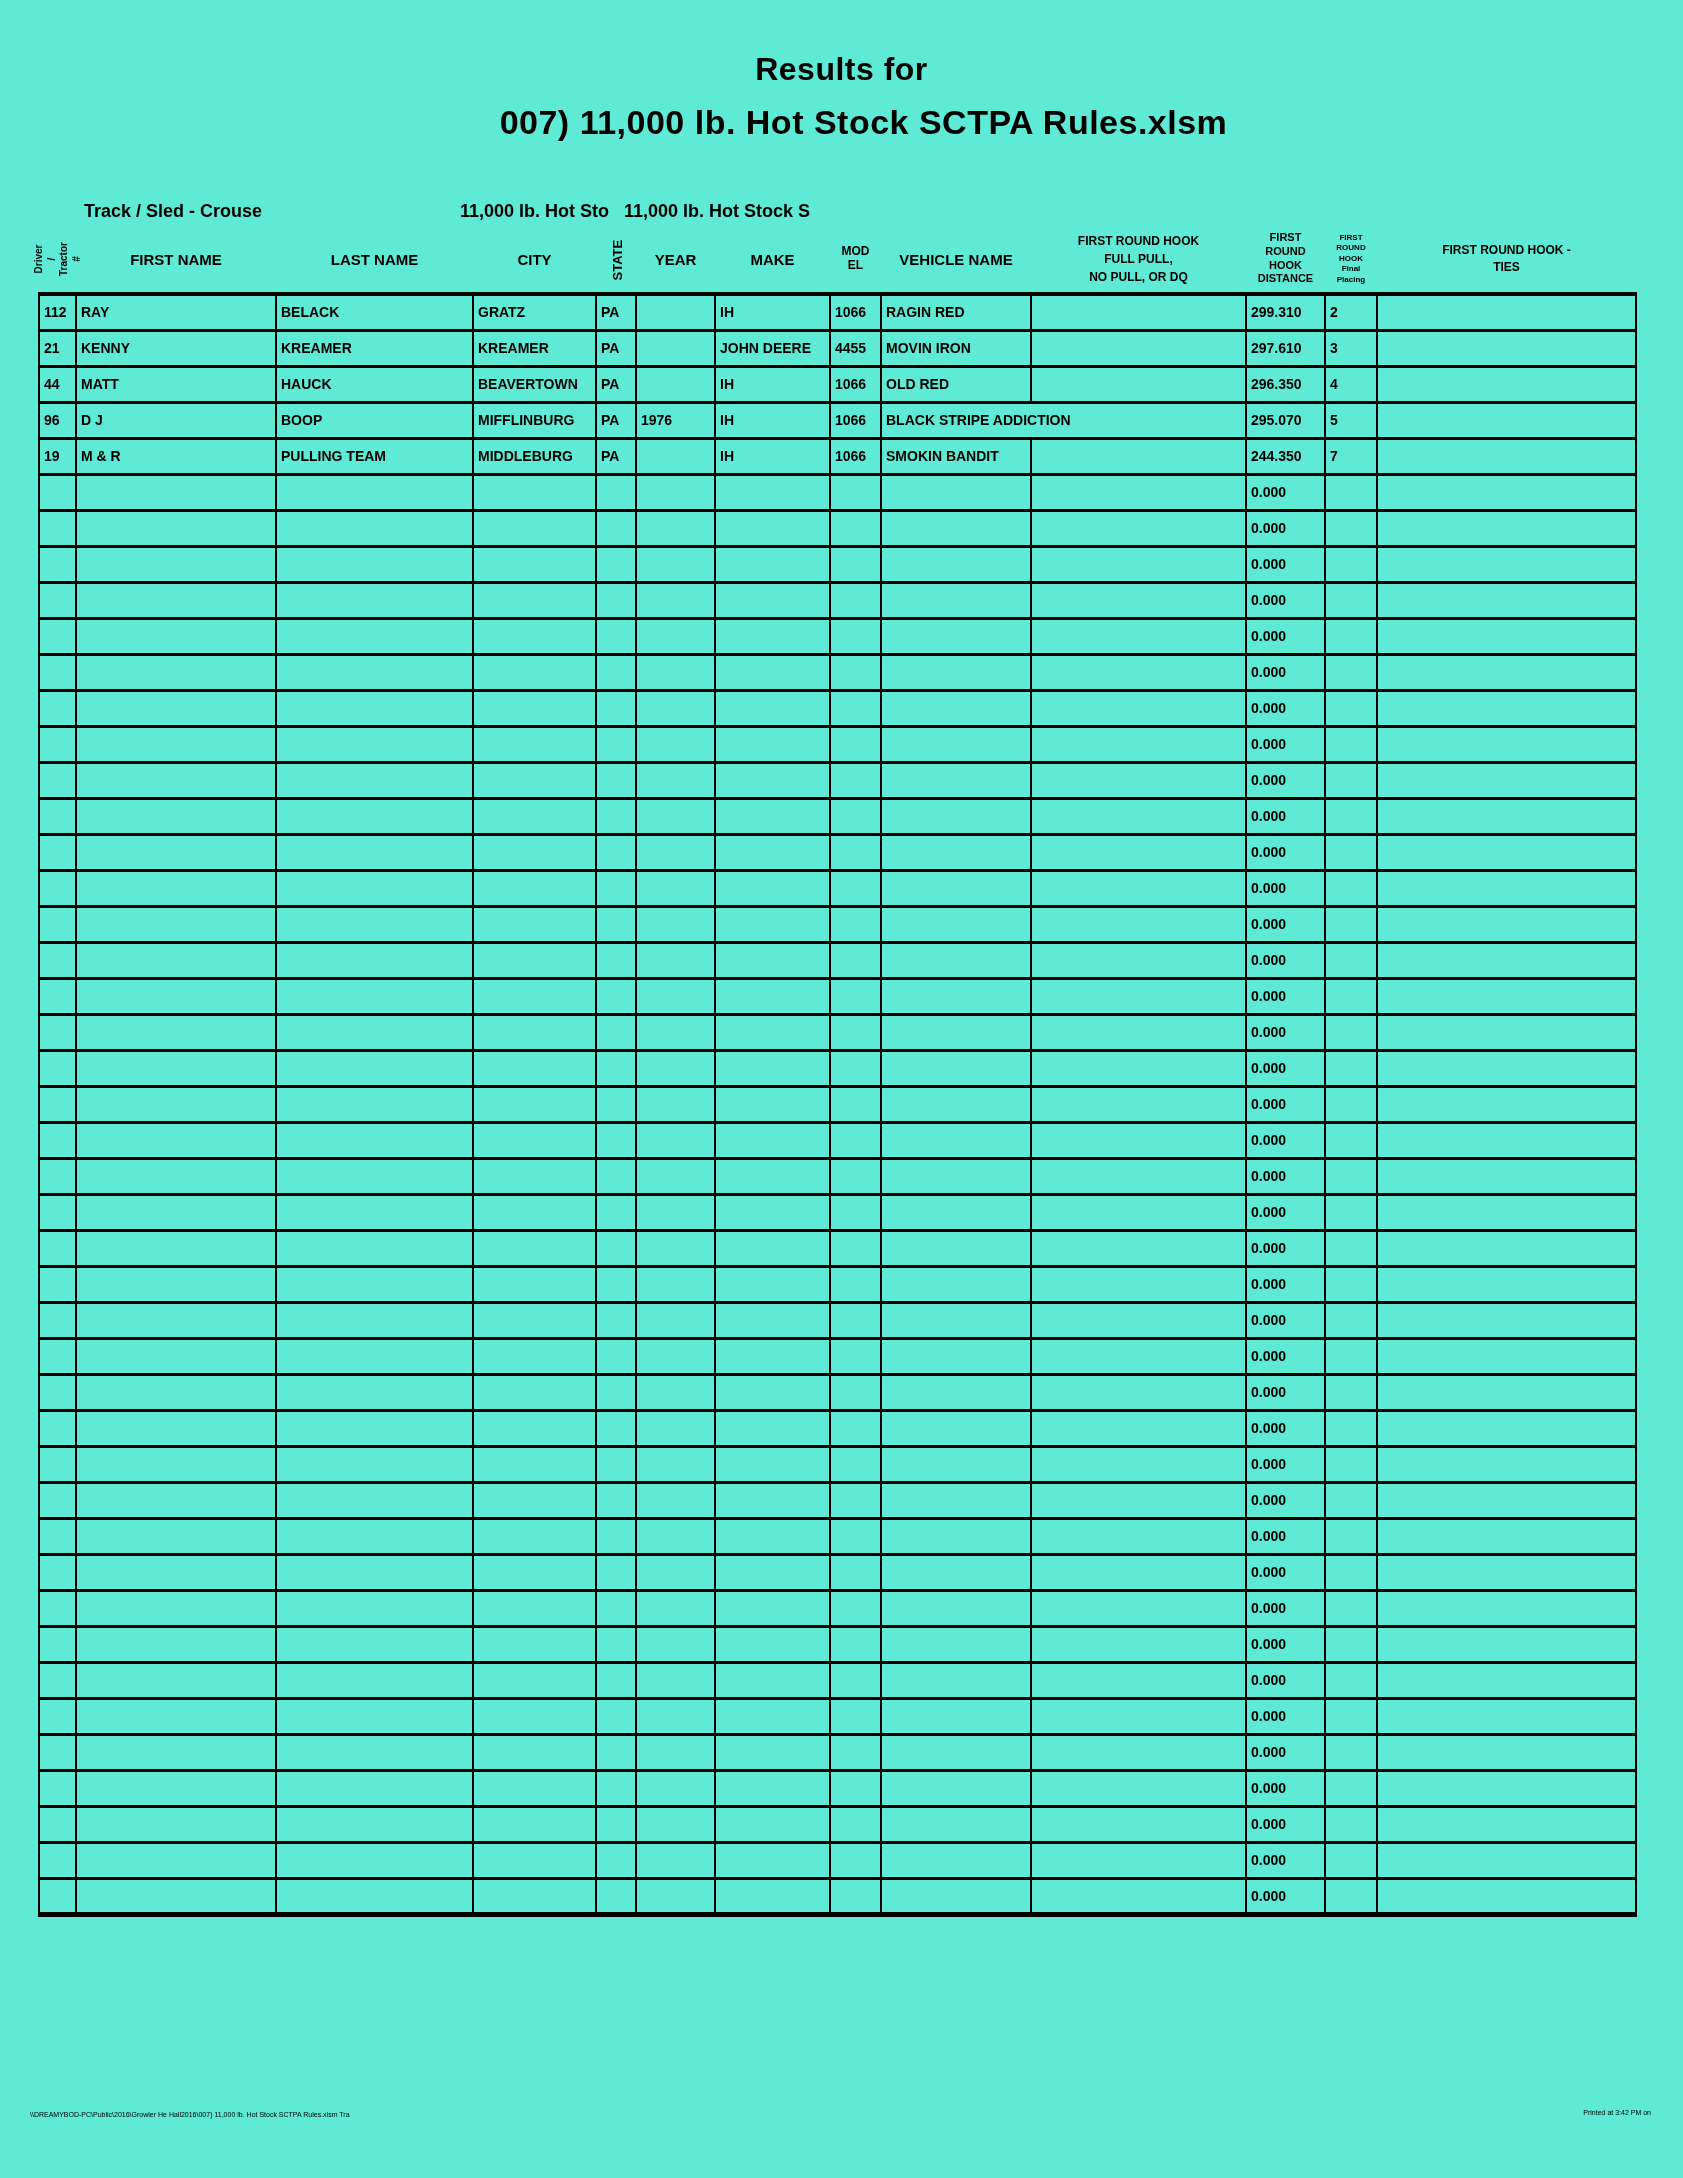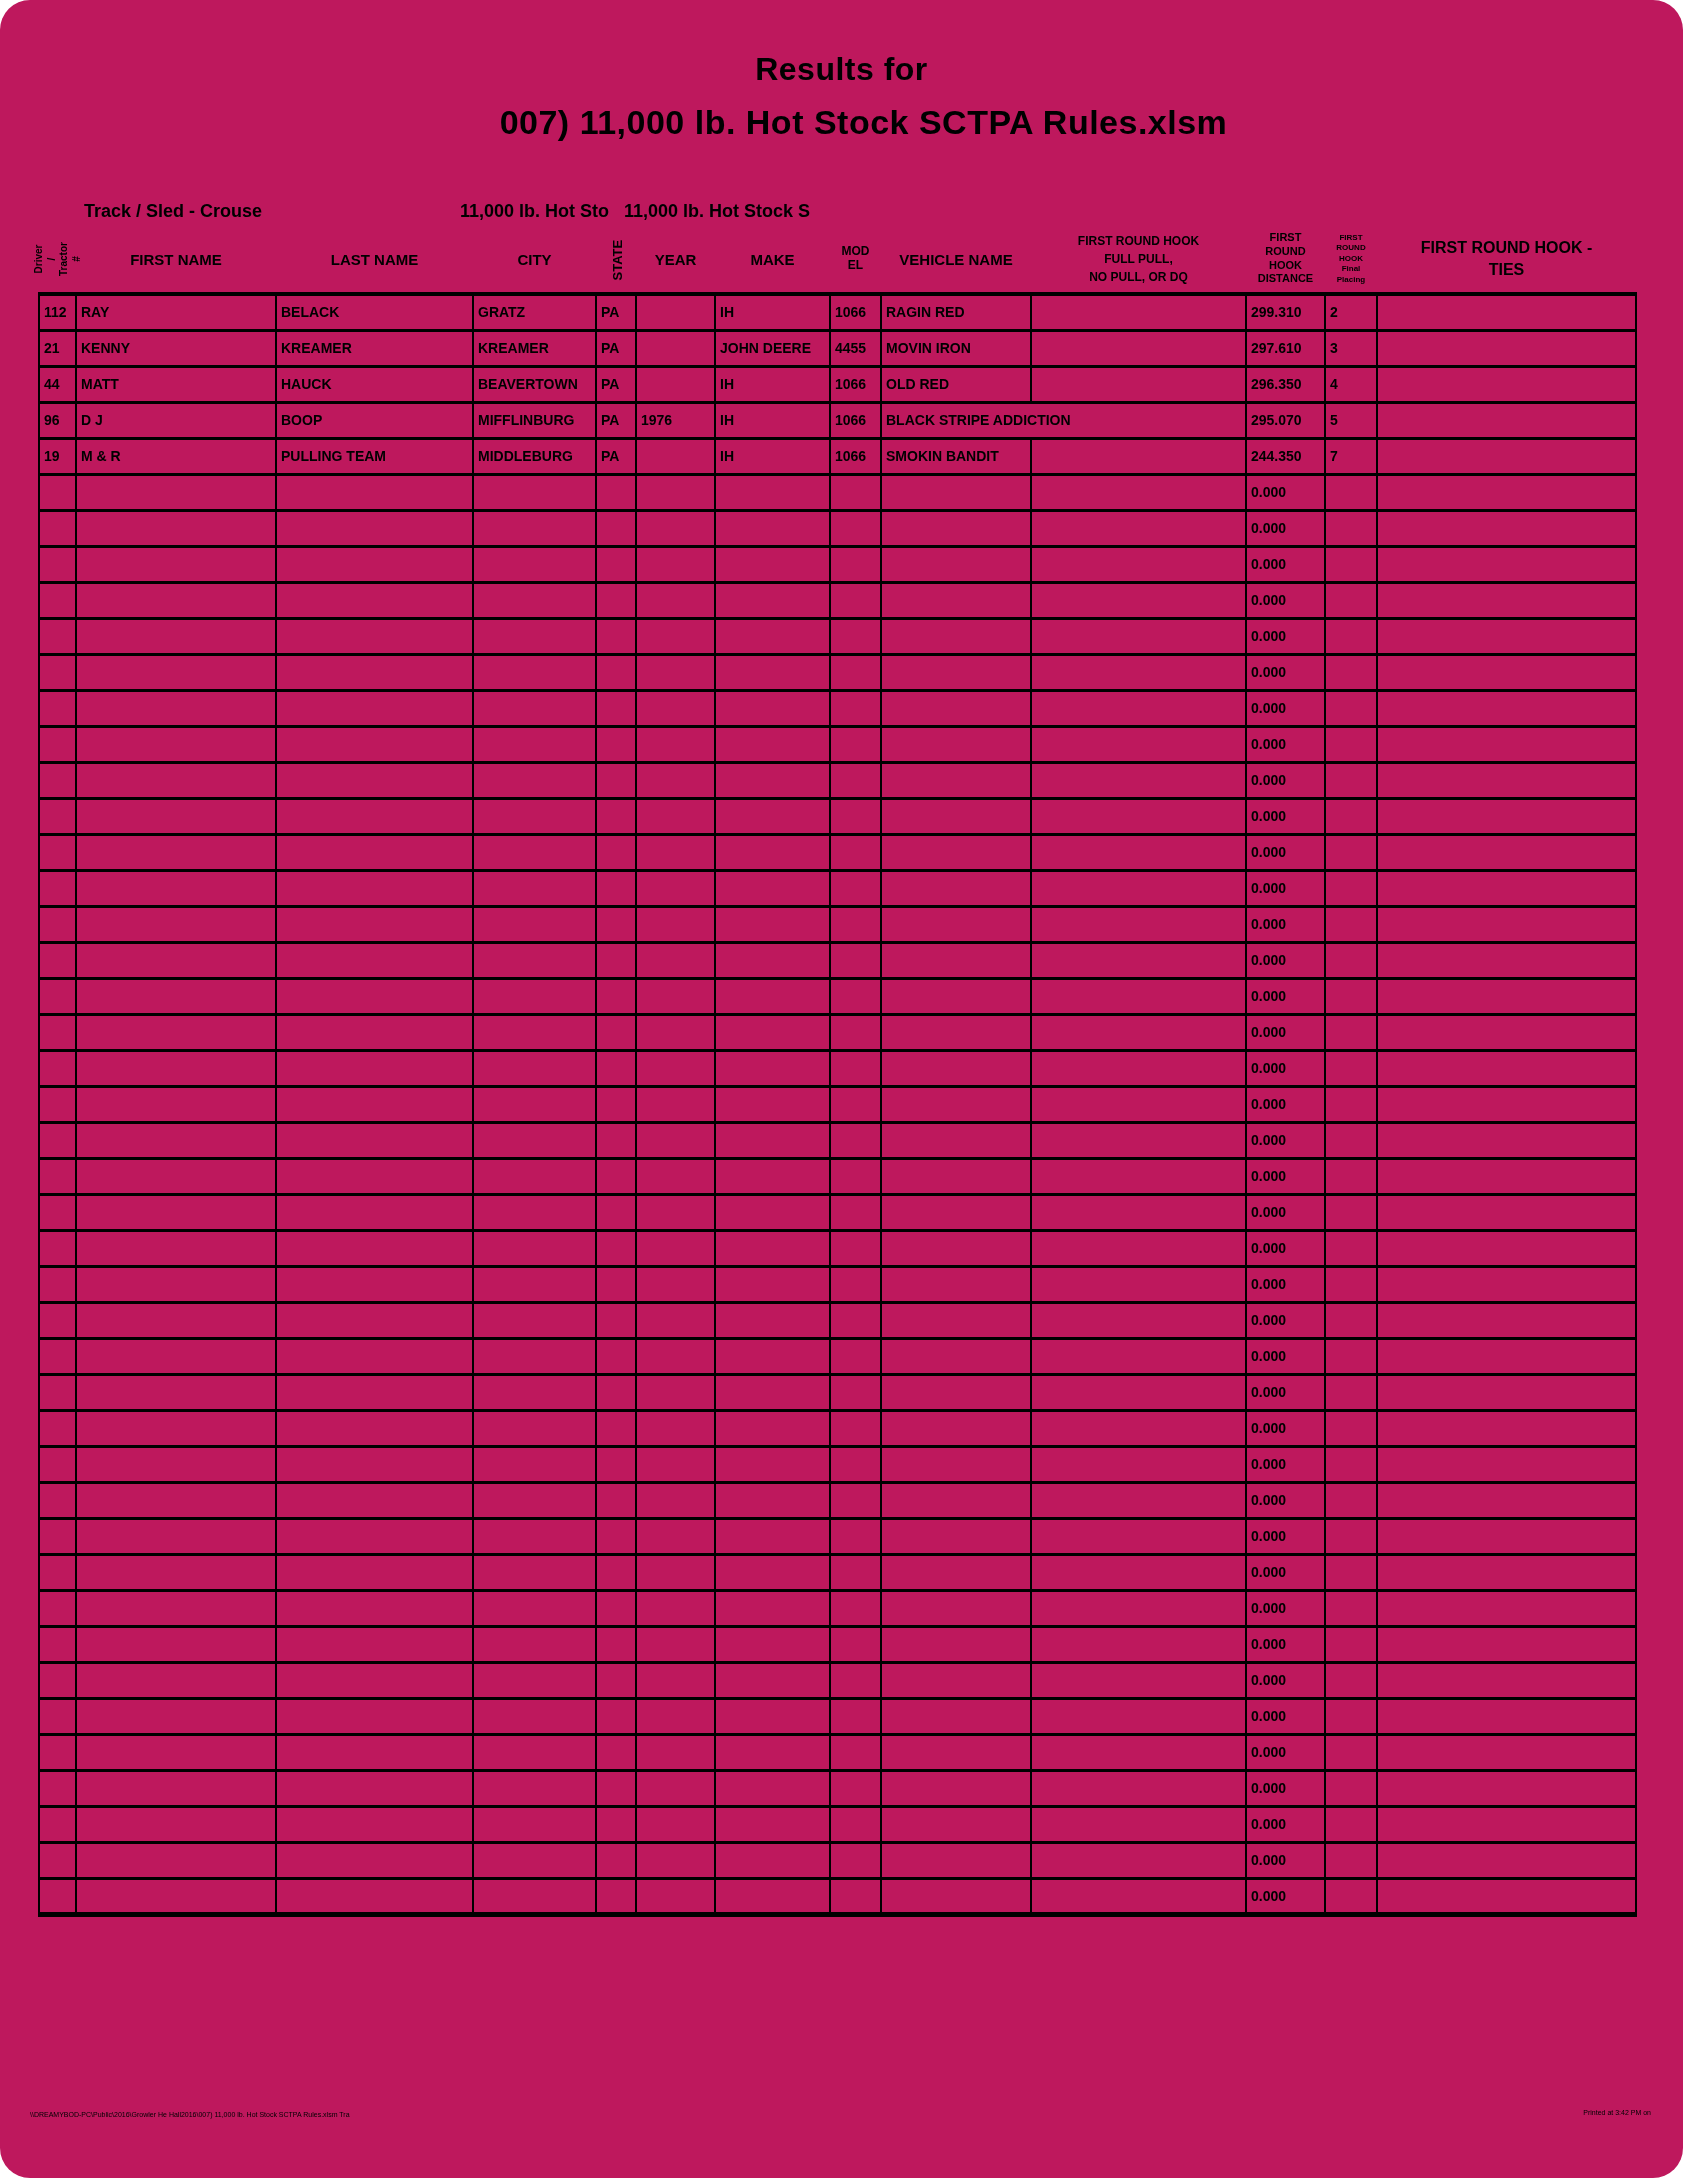--- a/index.html
+++ b/index.html
@@ -3,21 +3,21 @@
 <meta charset="utf-8">
 <style>
   * { box-sizing: border-box; margin: 0; padding: 0; }
   html, body { background: #ffffff; }
   body {
     width: 1683px; height: 2178px;
     position: relative;
     font-family: "Liberation Sans", sans-serif;
     color: #000;
   }
-  .page { position: absolute; inset: 0; background: #be185d; border-radius: 30px; }
+  .page { position: absolute; inset: 0; background: #5eead4; }
 
   .title-line1 {
     position: absolute; top: 51px; left: 0; width: 100%;
     text-align: center; font-size: 32px; font-weight: bold;
     letter-spacing: 0.5px;
   }
   .title-line2 {
     position: absolute; top: 103px; left: 0; width: 100%;
     text-align: center; font-size: 34px; font-weight: bold;
     letter-spacing: 0.5px;
@@ -40,21 +40,21 @@
     font-weight: bold; text-align: center; vertical-align: middle;
     padding: 0 2px; overflow: visible;
   }
   th .hdr { white-space: pre-line; }
   th.h-main .hdr { font-size: 15px; }
   th.h-model .hdr { font-size: 12px; line-height: 1.15; }
   th.h-fullpull .hdr { font-size: 12px; line-height: 1.5; }
   th.h-distance { vertical-align: bottom; }
   th.h-distance .hdr { font-size: 11px; line-height: 1.25; padding-bottom: 1px; }
   th.h-placing .hdr { font-size: 8px; line-height: 1.3; }
-  th.h-ties .hdr { font-size: 16px; line-height: 1.4; }
+  th.h-ties .hdr { font-size: 12px; line-height: 1.4; }
   .rot {
     display: inline-block;
     transform: rotate(-90deg);
     white-space: pre-line;
     line-height: 1.25;
   }
   th.h-driver .rot { font-size: 10px; }
   th.h-state .rot { font-size: 13px; }
 
   table.results tbody tr { height: 36px; }

